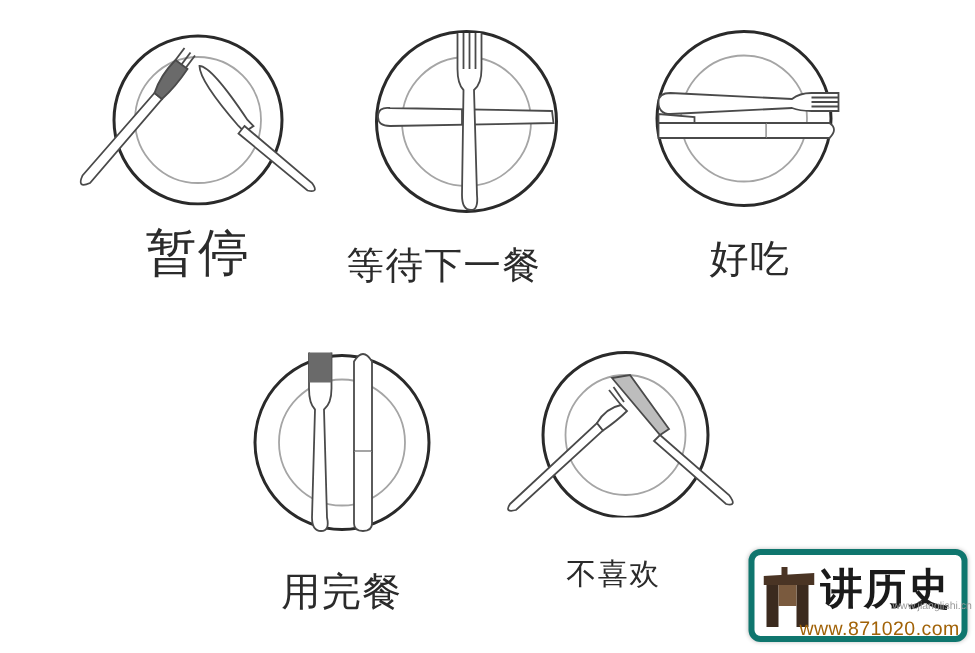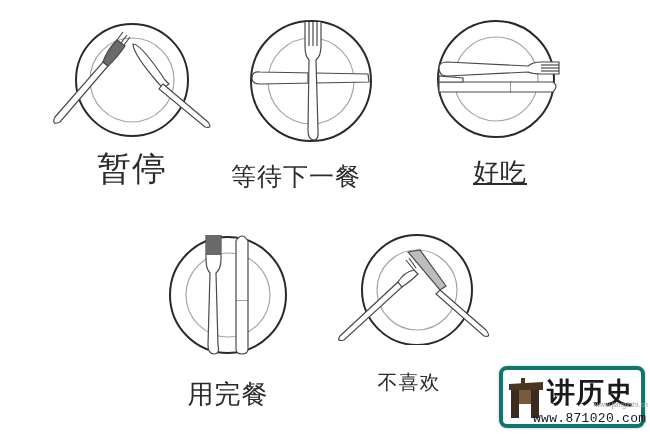--- a/index.html
+++ b/index.html
@@ -21,22 +21,22 @@
   .wm-gate { position: absolute; left: 6px; top: 8px; }
   .wm-title {
     position: absolute; left: 44px; top: 4px; font-size: 28px; color: #1a1a1a;
     font-family: "DejaVu Serif", serif; letter-spacing: 1px; font-weight: bold;
   }
   .wm-sub {
     position: absolute; left: 92px; top: 31px; font-size: 7px; color: #9a9a9a;
     font-family: "Liberation Sans", sans-serif;
   }
   .wm-url {
-    position: absolute; left: 30px; top: 41px; font-size: 13px; color: #0f172a;
-    font-family: Liberation Mono, monospace; letter-spacing: 0.3px; text-align: center;
+    position: absolute; left: 30px; top: 41px; font-size: 13px; color: #a16207;
+    font-family: Liberation Sans, sans-serif; letter-spacing: 0.3px; text-align: center;
   }
 </style>
 </head>
 <body>
 
 <div class="canvas">
 
   <svg class="plate-svg" style="left:45px;top:22px" width="175" height="115" viewBox="0 0 175 115">
     <circle cx="87" cy="58" r="56" fill="#fff" stroke="#2a2a2a" stroke-width="2"></circle>
     <circle cx="87" cy="58" r="42" fill="none" stroke="#a5a5a5" stroke-width="1.2"></circle>
@@ -84,21 +84,21 @@
       <line x1="108" y1="50" x2="126" y2="50"></line>
       <line x1="108" y1="53" x2="126" y2="53"></line>
     </g>
 
     <g stroke="#4a4a4a" fill="#fff" stroke-width="1.2">
       <path d="M6 64 L6 74 L78 74 L78 64 Z"></path>
       <path d="M78 64 L120 64 Q126 68 120 74 L78 74"></path>
       <path d="M6 58 L6 64 L30 64 L30 60 Z"></path>
     </g>
   </svg>
-  <div class="label" style="left:500px;top:155px;font-size:26px;text-decoration:underline;">好吃</div>
+  <div class="label" style="left:500px;top:155px;font-size:26px;">好吃</div>
 
   <svg class="plate-svg" style="left:166px;top:233px" width="124" height="122" viewBox="0 0 124 122">
     <circle cx="62" cy="62" r="58" fill="#fff" stroke="#2a2a2a" stroke-width="2"></circle>
     <circle cx="62" cy="62" r="42" fill="none" stroke="#a5a5a5" stroke-width="1.2"></circle>
 
     <g stroke="#4a4a4a" fill="#fff" stroke-width="1.2">
       <path d="M40 2 L40 26 Q40 36 44 40 L42 112 Q42 121 48 121 Q54 121 52 112 L50 40 Q55 36 55 26 L55 2"></path>
       <rect x="40" y="2" width="15" height="20" fill="#6a6a6a" stroke="none"></rect>
     </g>
 

